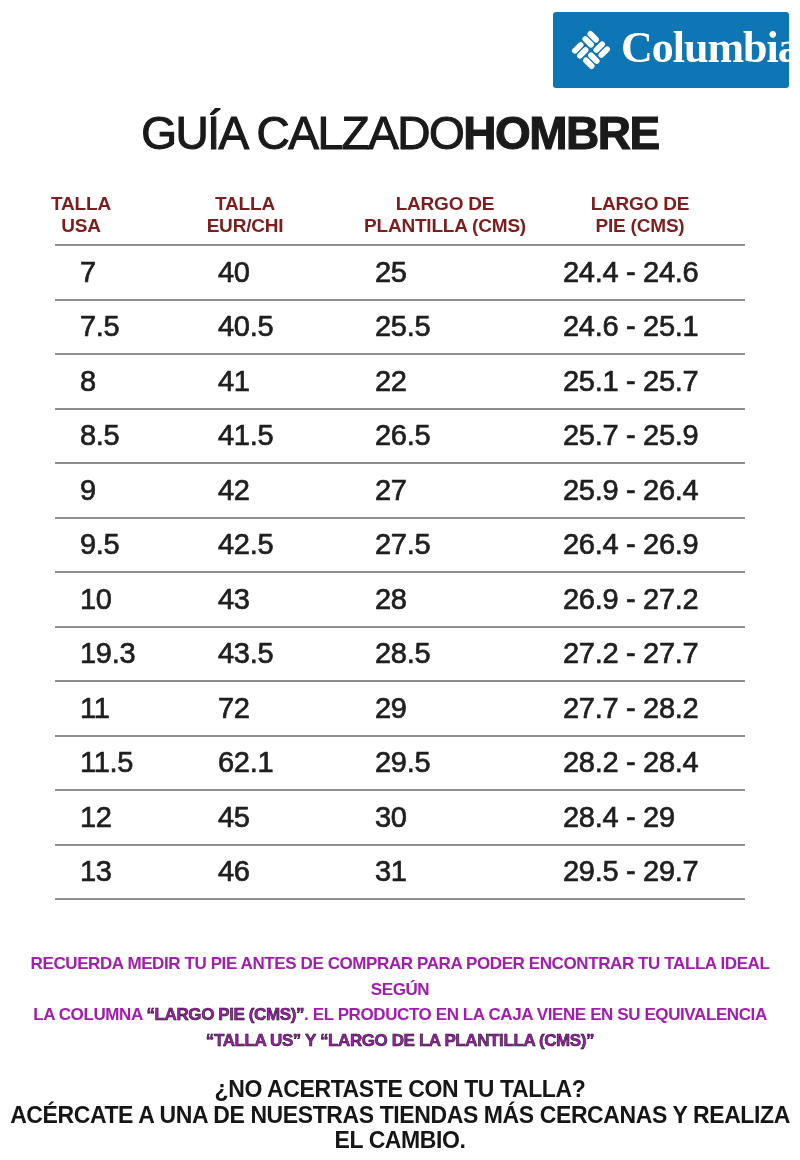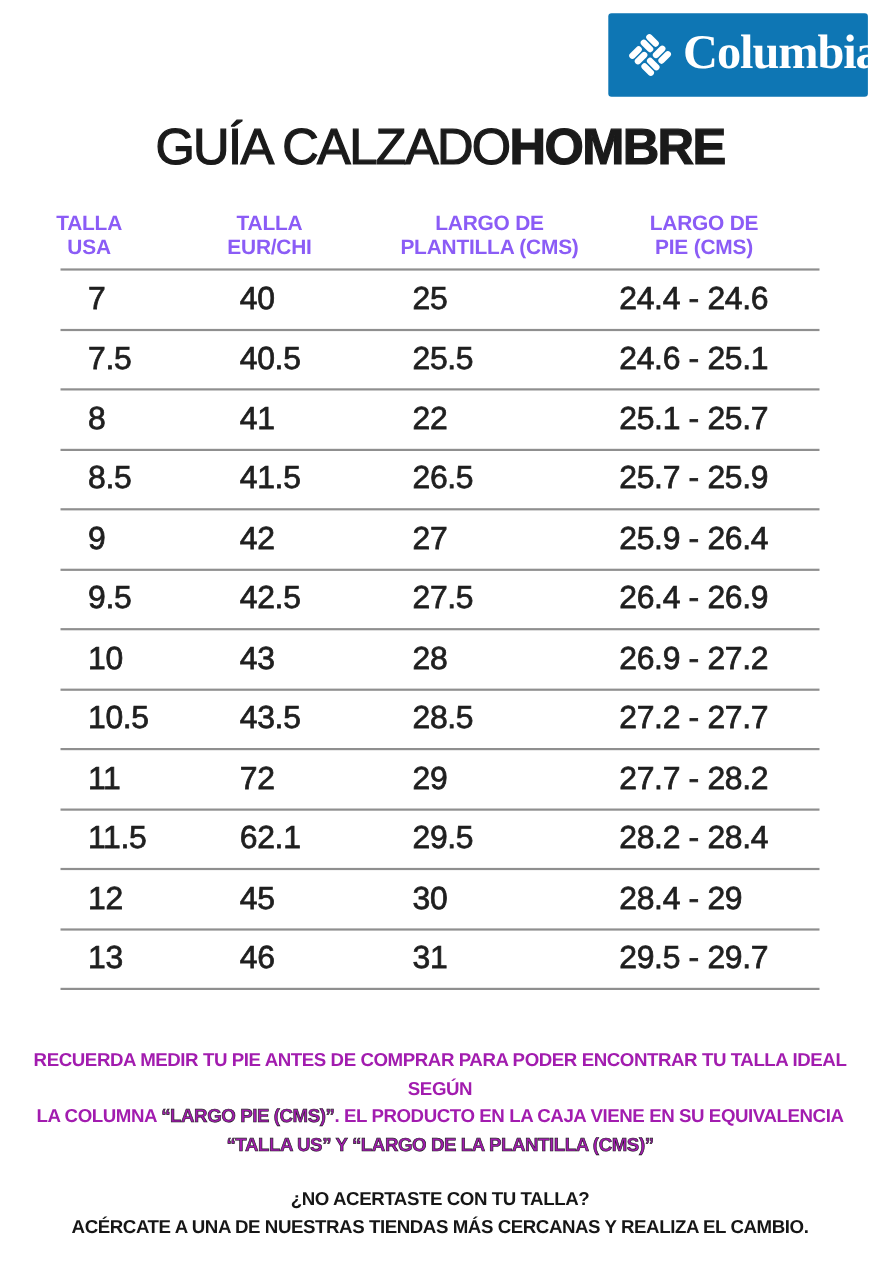--- a/index.html
+++ b/index.html
@@ -28,21 +28,21 @@
   .title .t-reg { font-weight:normal; -webkit-text-stroke:1.1px #1a1a1a; }
   .title .t-bold { font-weight:bold; -webkit-text-stroke:1.1px #1a1a1a; }
 
   
   .guide-table { position:absolute; left:55px; top:186px; width:690px; }
   .t-head, .t-row { display:grid; grid-template-columns:80px 220px 180px 210px; }
   .t-head { height:60px; border-bottom:2px solid #8f8f8f; }
   .th {
     display:flex; flex-direction:column; justify-content:flex-end; align-items:center;
     padding-bottom:7px; font-weight:bold; font-size:19px; line-height:22px;
-    letter-spacing:-0.2px; text-align:center; color:#8b5cf6; white-space:nowrap;
+    letter-spacing:-0.2px; text-align:center; color:#7f1d1d; white-space:nowrap;
   }
   .th.c1 { transform:translateX(-14px); }
   .t-row { height:54.5px; border-bottom:2px solid #8f8f8f; }
   .td {
     display:flex; align-items:center; font-size:29px; color:#1f1f1f;
     font-weight:normal; -webkit-text-stroke:0.7px #1f1f1f; letter-spacing:-0.3px;
     white-space:nowrap;
   }
   .td.c1 { padding-left:25px; }
   .td.c2 { padding-left:83px; }
@@ -51,21 +51,21 @@
 
   
   .note {
     position:absolute; left:10px; right:10px; top:951px; text-align:center;
     font-size:17px; line-height:25.5px; font-weight:bold; letter-spacing:-0.4px;
     color:#a21caf;
   }
   .note .em { -webkit-text-stroke:0.55px #161616; }
   .footer {
     position:absolute; left:10px; right:10px; top:1077px; text-align:center;
-    font-size:17px; line-height:25.5px; font-weight:bold; letter-spacing:-0.4px;
+    font-size:23px; line-height:25.5px; font-weight:bold; letter-spacing:-0.4px;
     color:#161616;
   }
 </style>
 </head>
 <body>
 
 <div class="page">
 
   <div class="logo-box" style="background: rgb(14, 118, 180);">
     <svg class="logo-icon" width="46" height="46" viewBox="0 0 100 100" aria-hidden="true">
@@ -143,21 +143,21 @@
           <div class="td c3">27.5</div>
           <div class="td c4">26.4 - 26.9</div>
         </div>
         <div class="t-row">
           <div class="td c1">10</div>
           <div class="td c2">43</div>
           <div class="td c3">28</div>
           <div class="td c4">26.9 - 27.2</div>
         </div>
         <div class="t-row">
-          <div class="td c1">10.5</div>
+          <div class="td c1">19.3</div>
           <div class="td c2">43.5</div>
           <div class="td c3">28.5</div>
           <div class="td c4">27.2 - 27.7</div>
         </div>
         <div class="t-row">
           <div class="td c1">11</div>
           <div class="td c2">72</div>
           <div class="td c3">29</div>
           <div class="td c4">27.7 - 28.2</div>
         </div>

